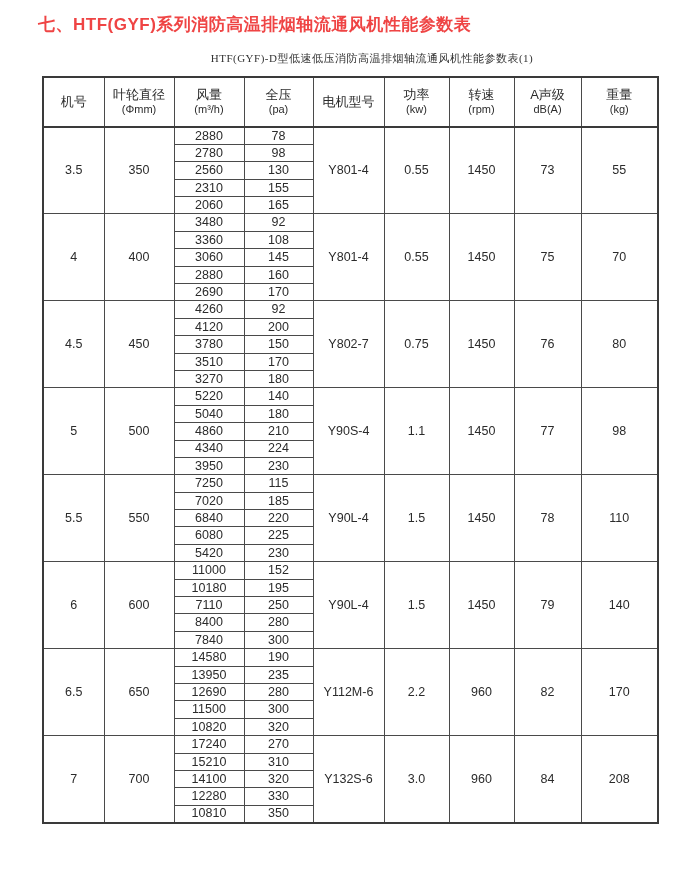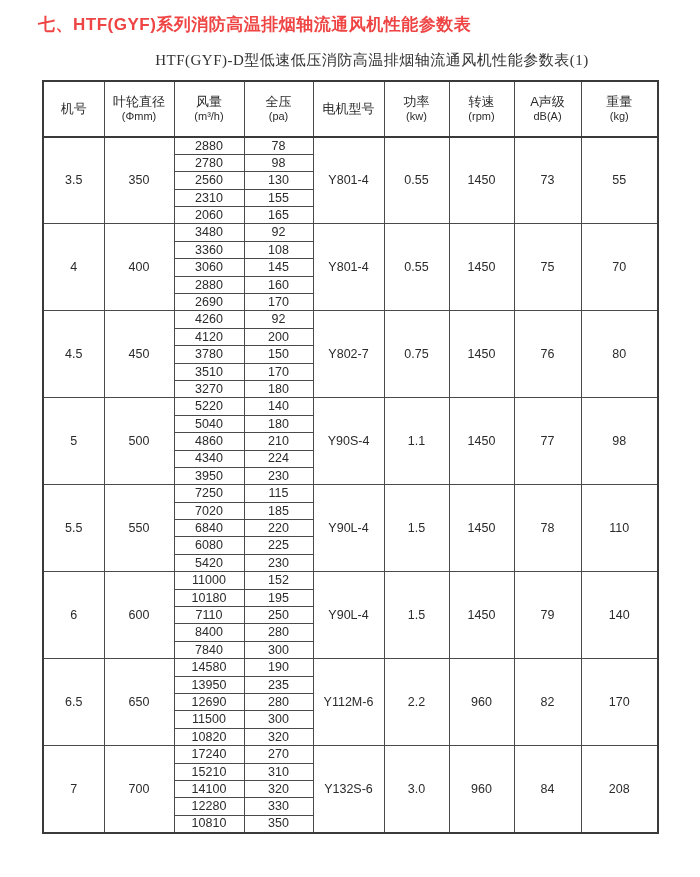--- a/index.html
+++ b/index.html
@@ -12,21 +12,21 @@
     overflow: hidden;
   }
   .page-title {
     font-size: 17px;
     font-weight: bold;
     color: #ef4444;
     margin: 13px 0 0 38px;
     letter-spacing: 0.5px;
   }
   .table-subtitle {
-    font-size: 15px;
+    font-size: 11px;
     font-family: "Liberation Serif", serif;
     color: #333333;
     text-align: center;
     margin-top: 15px;
     letter-spacing: 0.5px;
     padding-left: 44px;
   }
   table.perf {
     border-collapse: collapse;
     table-layout: fixed;
@@ -34,21 +34,21 @@
     margin: 10px 0 0 42px;
     border: 2px solid #3a3a3a;
   }
   .perf th, .perf td {
     border: 1px solid #4a4a4a;
     text-align: center;
     vertical-align: middle;
     padding: 0;
   }
   .perf thead th {
-    height: 56px;
+    height: 50px;
     font-weight: normal;
     font-size: 13px;
     color: #2b2b2b;
     border-bottom: 2px solid #3a3a3a;
     line-height: 1.25;
   }
   .perf thead .unit { font-size: 11px; }
   .perf tbody td {
     height: 17.4px;
     font-size: 12.5px;

